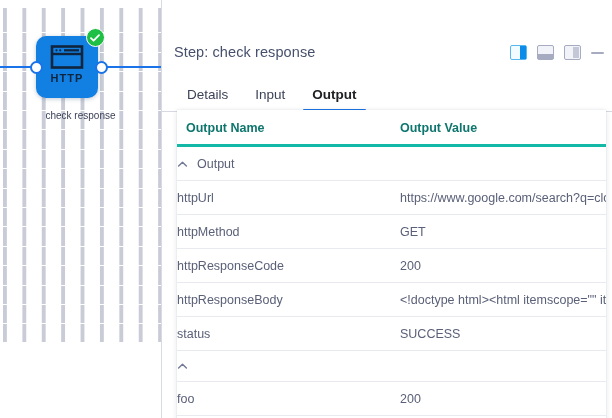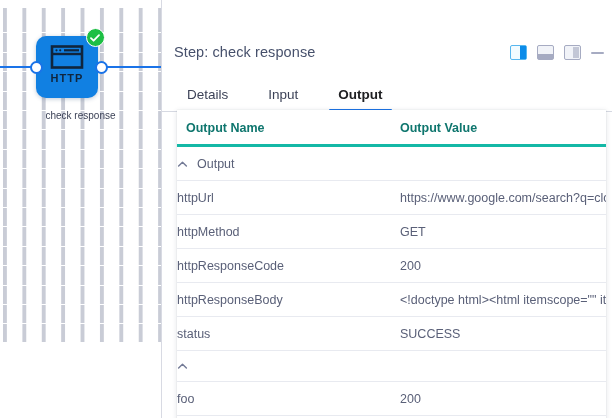--- a/index.html
+++ b/index.html
@@ -201,21 +201,21 @@
     cursor: pointer;
   }
 
   #tabs {
     position: relative;
     height: 36px;
     border-bottom: 1px solid #d6d9e2;
     padding-left: 12px;
     display: flex;
     align-items: flex-end;
-    gap: 14px;
+    gap: 1px;
   }
   .tab {
     position: relative;
     padding: 0 13px 9px 13px;
     font-size: 13.5px;
     color: #3c4257;
     cursor: pointer;
     font-family: "Liberation Sans", sans-serif;
   }
   .tab.active {

